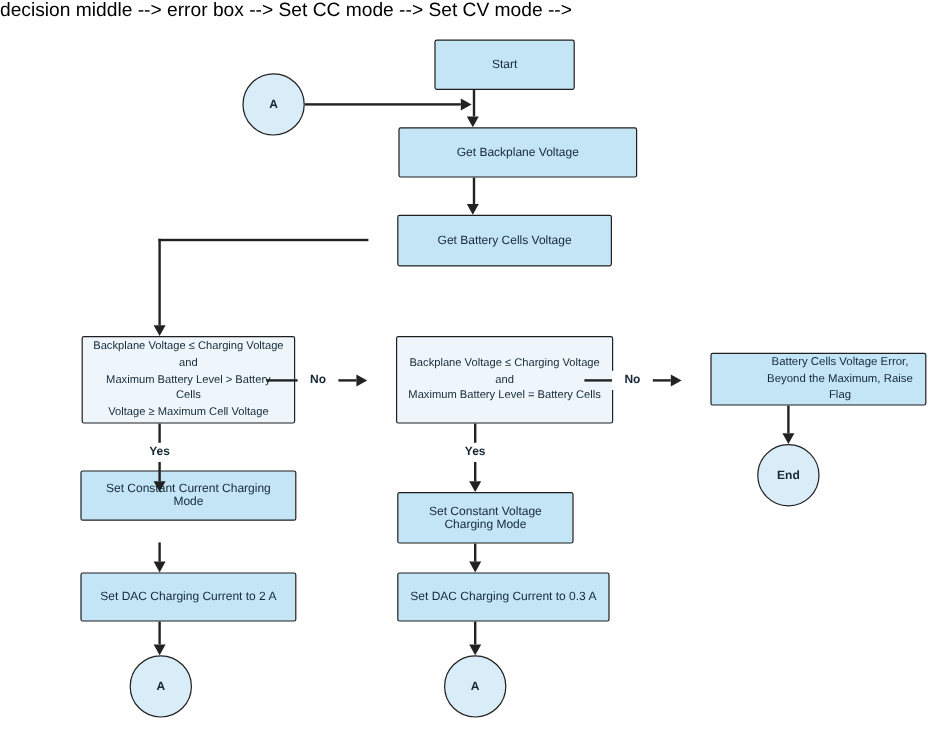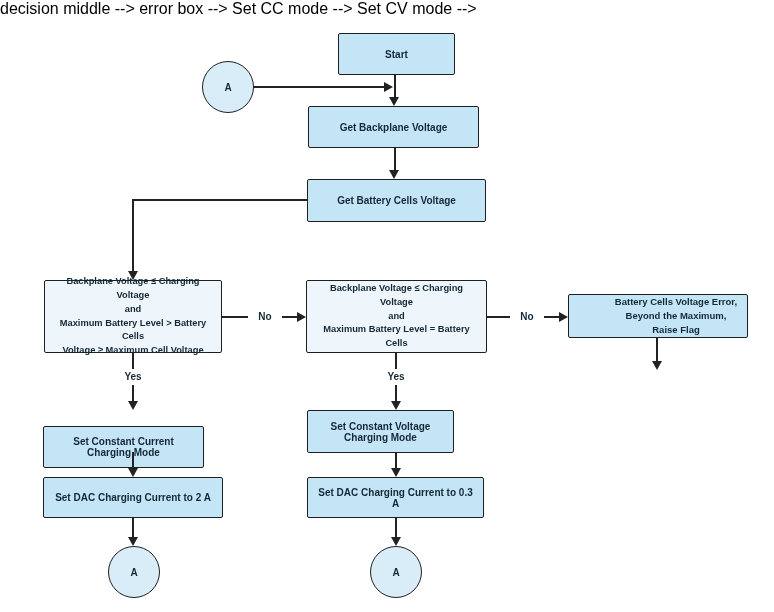--- a/index.html
+++ b/index.html
@@ -23,22 +23,23 @@
   }
   .node {
     position: absolute;
     border: 1.6px solid var(--border);
     border-radius: 2px;
     display: flex;
     align-items: center;
     justify-content: center;
     text-align: center;
     color: var(--text);
-    font-weight: bold;
+    font-weight: normal;
     padding: 2px 8px;
+    margin-left: 24px;
   }
   .process { background: var(--process-fill); font-size: 10px; }
   .decision { background: var(--decision-fill); font-size: 9.3px; line-height: 1.5; white-space: pre-line; }
   .terminal {
     position: absolute;
     background: var(--terminal-fill);
     border: 1.6px solid var(--border);
     border-radius: 50%;
     width: 52px; height: 52px;
     display: flex; align-items: center; justify-content: center;
@@ -73,43 +74,44 @@
 </head>
 <body>
 
 <div class="canvas">
 
   
   <div class="node process" style="left:338px; top:33px; width:117px; height:42px;">Start</div>
 
   <div class="terminal" style="left:202px; top:61px;">A</div>
 
-  <div class="node process" style="left:308px; top:106px; width:171px; height:42px;">Get Backplane Voltage</div>
+  <div class="node process" style="left:308px; top:106px; width:199px; height:42px;">Get Backplane Voltage</div>
 
   <div class="node process" style="left:307px; top:179px; width:179px; height:43px;text-align:center;">Get Battery Cells Voltage</div>
 
   <div class="node decision" style="left:44px; top:280px; width:178px; height:73px;">Backplane Voltage ≤ Charging Voltage
 and
 Maximum Battery Level &gt; Battery Cells
 Voltage ≥ Maximum Cell Voltage</div>
 
   <div class="node decision" style="left:306px; top:280px; width:181px; height:73px;">Backplane Voltage ≤ Charging Voltage
 and
 Maximum Battery Level = Battery Cells</div>
 
   <div class="node process" style="left:568px; top:294px; width:180px; height:44px; font-size:9.5px; line-height:1.45;padding-left:44px;">Battery Cells Voltage Error, Beyond the Maximum, Raise Flag</div>
 
-  <div class="node process" style="left:43px; top:426px; width:161px; height:42px;">Set Constant Current Charging Mode</div>
+  <div class="node process" style="left:43px; top:392px; width:180px; height:42px;">Set Constant Current Charging Mode</div>
 
   <div class="node process" style="left:43px; top:477px; width:180px; height:41px;">Set DAC Charging Current to 2 A</div>
 
   <div class="node process" style="left:307px; top:410px; width:147px; height:43px;">Set Constant Voltage Charging Mode</div>
 
   <div class="node process" style="left:307px; top:477px; width:177px; height:41px;">Set DAC Charging Current to 0.3 A</div>
 
+  <div class="terminal" style="left:631px; top:370px;">End</div>
 
   <div class="terminal" style="left:108px; top:546px;">A</div>
 
   <div class="terminal" style="left:370px; top:546px;">A</div>
 
   
   
   <div class="vline" style="left:394px; top:75px; height:22px;"></div>
   <div class="ah-down" style="left:389px; top:97px;"></div>
 

